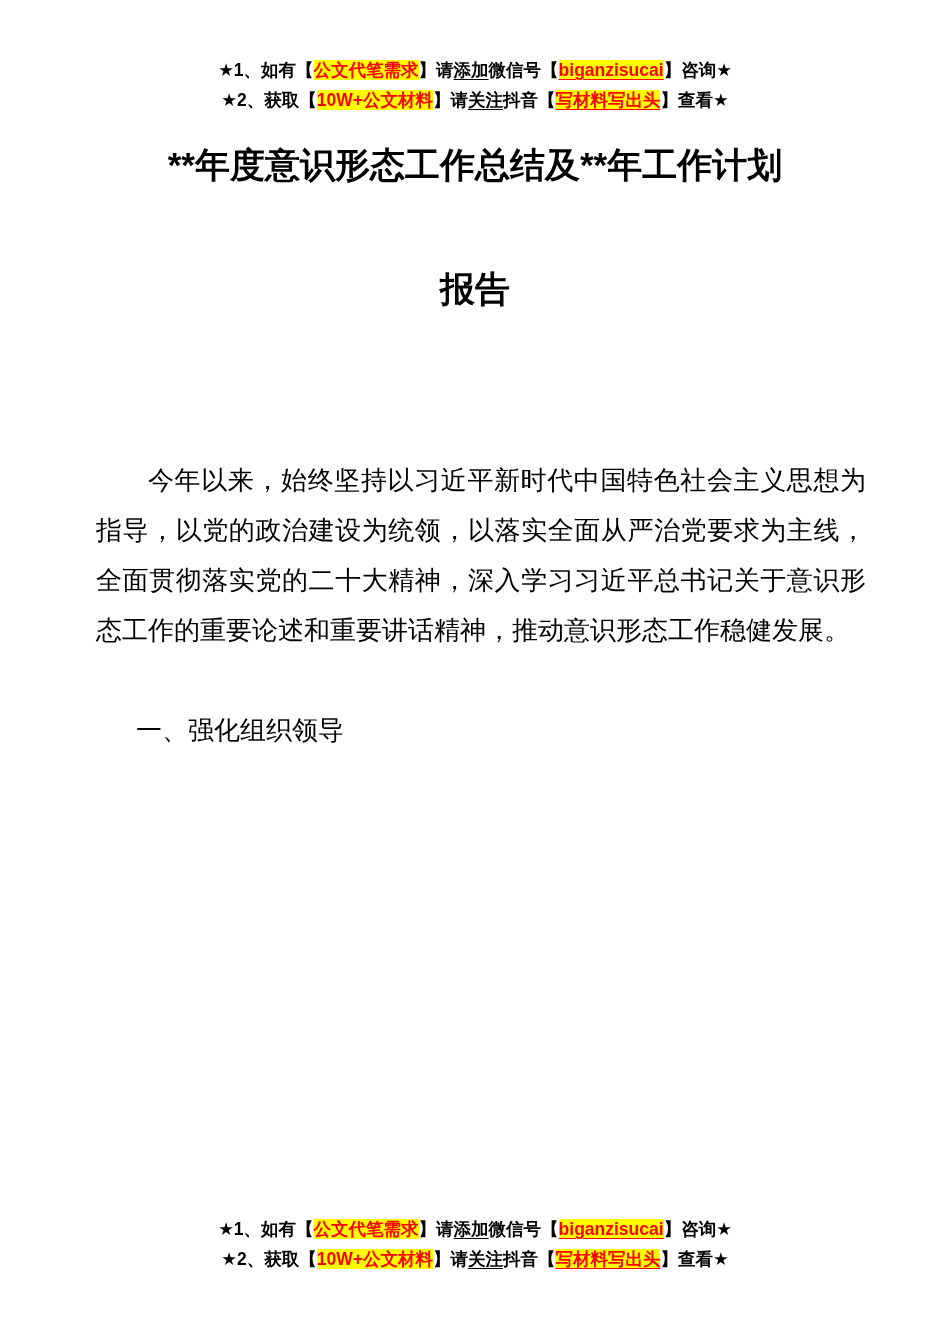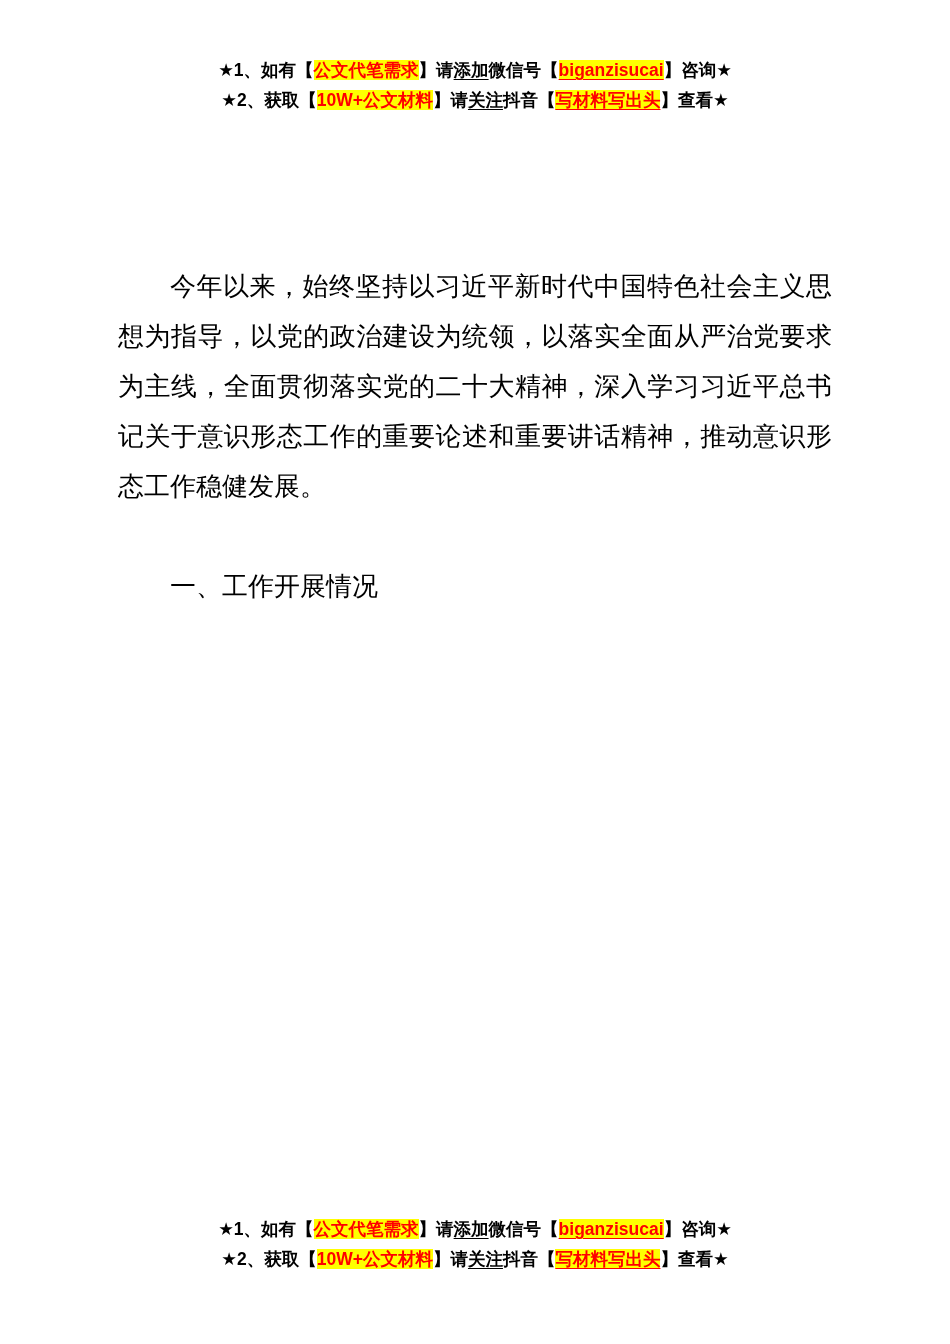--- a/index.html
+++ b/index.html
@@ -8,21 +8,21 @@
     background: #ffffff;
   }
   .page {
     position: relative;
     width: 950px;
     height: 1344px;
     margin: 0 auto;
     background: #ffffff;
     overflow: hidden;
     box-sizing: border-box;
-    padding: 55px 118px 0;
+    padding: 55px 84px 0;
     font-family: "Liberation Sans", "DejaVu Sans", sans-serif;
     color: #000000;
   }
   
   .promo {
     text-align: center;
     font-weight: 700;
     font-size: 17.5px;
     line-height: 30px;
     white-space: nowrap;
@@ -70,40 +70,44 @@
     margin-top: 146px;
     font-size: 26px;
     line-height: 50px;
     text-align: justify;
     text-justify: inter-ideograph;
   }
   .content p {
     margin: 50px 0 0 0;
     text-indent: 2em;
   }
-  .content p.first { margin-top: 0; }
+  .content p.first { margin-top: 0; margin-left: 12px; }
 </style>
 </head>
 <body>
 
 <div class="page">
 
   <div>
     <div class="promo">
       <span class="seg-plain">★1、如有【</span><span class="seg-hl">公文代笔需求</span><span class="seg-plain">】请</span><span class="seg-ul">添加</span><span class="seg-plain">微信号【</span><span class="seg-hl-ul">biganzisucai</span><span class="seg-plain">】咨询★</span>
     </div>
     <div class="promo">
       <span class="seg-plain">★2、获取【</span><span class="seg-hl">10W+公文材料</span><span class="seg-plain">】请</span><span class="seg-ul">关注</span><span class="seg-plain">抖音【</span><span class="seg-hl-ul">写材料写出头</span><span class="seg-plain">】查看★</span>
     </div>
   </div>
 
+  <div>
+    <div class="title-line title-l1">**年度意识形态工作总结及**年工作计划</div>
+    <div class="title-line title-l2">报告</div>
+  </div>
 
   <div class="content">
     <p class="first">今年以来，始终坚持以习近平新时代中国特色社会主义思想为指导，以党的政治建设为统领，以落实全面从严治党要求为主线，全面贯彻落实党的二十大精神，深入学习习近平总书记关于意识形态工作的重要论述和重要讲话精神，推动意识形态工作稳健发展。</p>
-    <p>一、工作开展情况</p>
+    <p>一、强化组织领导</p>
   </div>
 
   <div class="promo-bottom">
     <div class="promo">
       <span class="seg-plain">★1、如有【</span><span class="seg-hl">公文代笔需求</span><span class="seg-plain">】请</span><span class="seg-ul">添加</span><span class="seg-plain">微信号【</span><span class="seg-hl-ul">biganzisucai</span><span class="seg-plain">】咨询★</span>
     </div>
     <div class="promo">
       <span class="seg-plain">★2、获取【</span><span class="seg-hl">10W+公文材料</span><span class="seg-plain">】请</span><span class="seg-ul">关注</span><span class="seg-plain">抖音【</span><span class="seg-hl-ul">写材料写出头</span><span class="seg-plain">】查看★</span>
     </div>
   </div>

